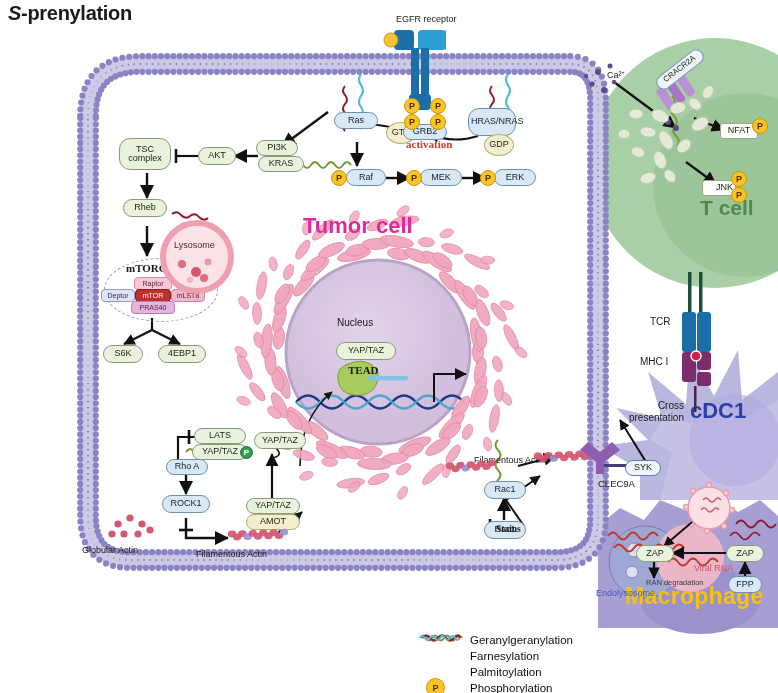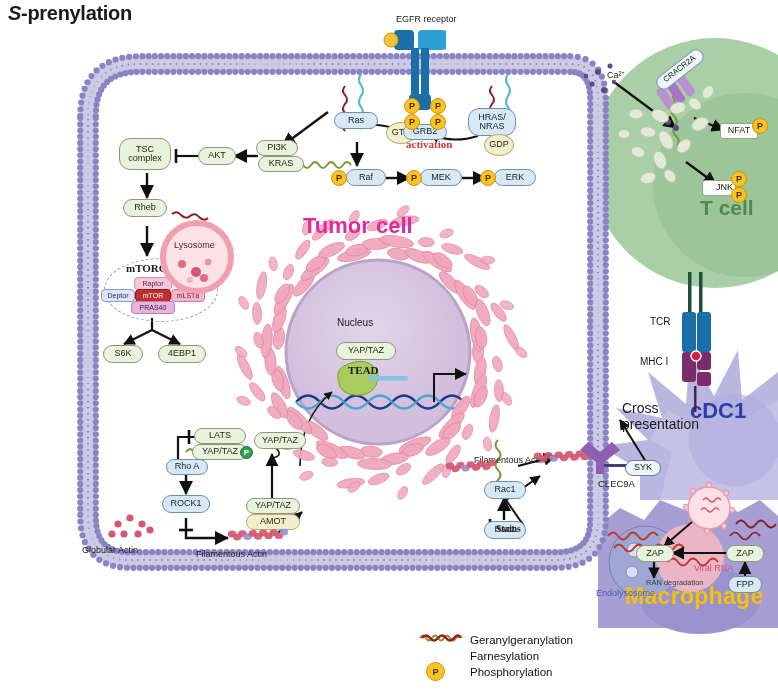--- a/index.html
+++ b/index.html
@@ -1593,21 +1593,21 @@
 
   <path d="M672 96 q5 5 1 10 q-4 5 1 10 q5 5 1 10 q-4 5 1 10 q5 5 1 10" stroke="#7a9a3a" stroke-width="2" fill="none"></path>
 </svg>
 
 <div class="pill blue" style="left:334px;top:112px;width:44px;height:17px;">
     <span>Ras</span>
   </div>
 <div class="pill cream" style="left:386px;top:122px;width:30px;height:22px;border-radius:50%;">
     <span>GTP</span>
   </div>
-<div class="pill blue" style="left:468px;top:108px;width:48px;height:28px;flex-direction:column;">
+<div class="pill blue" style="left:468px;top:108px;width:48px;height:28px;flex-direction:row;justify-content:space-between;">
     <span>HRAS/</span>
     <span>NRAS</span>
   </div>
 <div class="pill cream" style="left:484px;top:134px;width:30px;height:22px;border-radius:50%;">
     <span>GDP</span>
   </div>
 <div class="pill blue" style="left:403px;top:124px;width:44px;height:16px;">
     <span>GRB2</span>
   </div>
 <div class="pill blue" style="left:346px;top:169px;width:40px;height:17px;">
@@ -1836,21 +1836,21 @@
   <rect x="697" y="372" width="14" height="14" rx="3" fill="#7b2d6b"></rect>
   <circle cx="696" cy="356" r="5" fill="#cf1f4a" stroke="#fff" stroke-width="1.4"></circle>
 
   <rect x="694" y="386" width="2.5" height="26" fill="#4a2348"></rect>
 
   <path d="M580 450 L596 462 L596 474 L604 474 L604 462 L620 450 L612 442 L600 452 L588 442 Z" fill="#8e5fb0"></path>
   <rect x="604" y="464" width="22" height="3" fill="#4a3a7a"></rect>
 </svg>
 <div class="lbl" style="left:650px;top:316px;font-size:10px;"><span>TCR</span></div>
 <div class="lbl" style="left:640px;top:356px;font-size:10px;"><span>MHC I</span></div>
-<div class="abs" style="left:622px;top:400px;font-size:14px;line-height:1.15;text-align:left;width:62px;">
+<div class="abs" style="left:622px;top:400px;font-size:10px;line-height:1.15;text-align:right;width:62px;">
   <div>Cross</div>
     <div>presentation</div>
 </div>
 <div class="pill white" style="left:625px;top:460px;width:36px;height:16px;border-color:#5d7fa8;background:#eef5fc;">
     <span>SYK</span>
   </div>
 <div class="lbl" style="left:598px;top:478px;font-size:9.5px;"><span>CLEC9A</span></div>
 
 <div class="pill" style="left:636px;top:545px;width:38px;height:17px;">
     <span>ZAP</span>
@@ -1876,18 +1876,26 @@
   </div>
   <div class="lgrow">
     <span class="sw">
       <svg width="46" height="12">
           <path d="M4 6 q4 -5 8 0 q4 5 8 0 q4 -5 8 0 q4 5 8 0 q4 -5 6 0" stroke="#9e1b1b" stroke-width="2.4" fill="none"></path>
         </svg>
     </span>
     <span class="tx">Farnesylation</span>
   </div>
   <div class="lgrow">
+    <span class="sw">
+      <svg width="46" height="12">
+          <path d="M2 6 q2.5 -4 5 0 q2.5 4 5 0 q2.5 -4 5 0 q2.5 4 5 0 q2.5 -4 5 0 q2.5 4 5 0 q2.5 -4 5 0 q2.5 4 5 0" stroke="#56b9d6" stroke-width="2" fill="none"></path>
+        </svg>
+    </span>
+    <span class="tx">Palmitoylation</span>
+  </div>
+  <div class="lgrow">
     <span class="sw" style="display:flex;align-items:center;">
       <span style="display:inline-flex;width:17px;height:17px;border-radius:50%;background:#fcc324;border:1.4px solid #cf9306;color:#4a3200;font-size:9px;font-weight:bold;align-items:center;justify-content:center;margin-left:8px;">P</span>
     </span>
     <span class="tx">Phosphorylation</span>
   </div>
 </div>
 
 </body></html>

